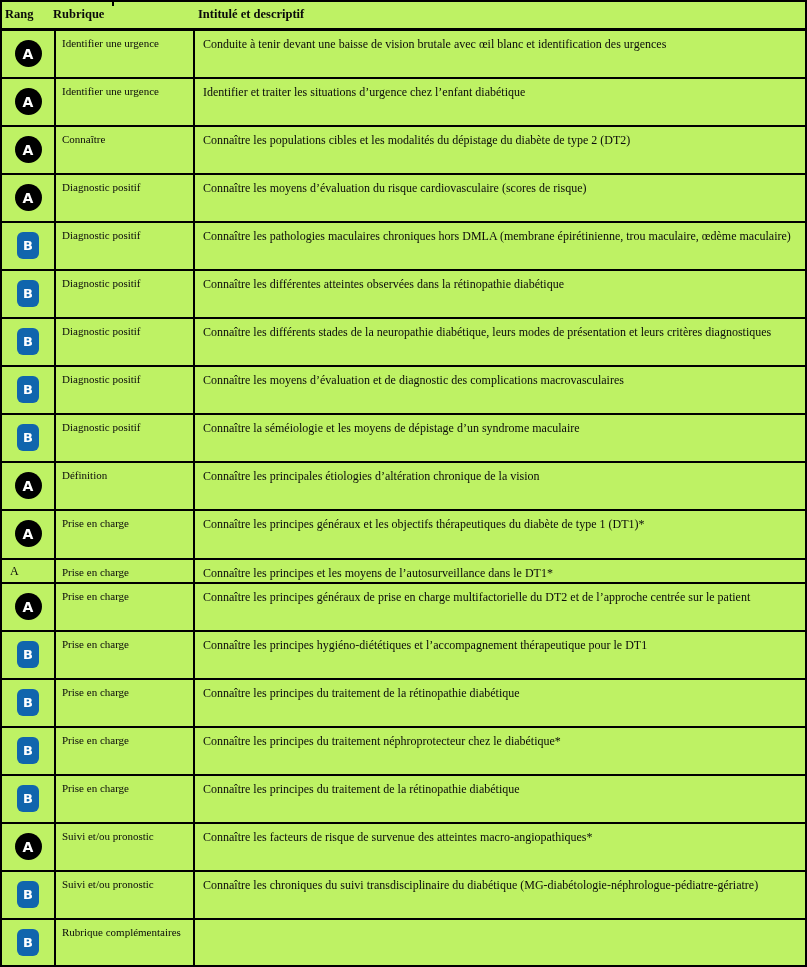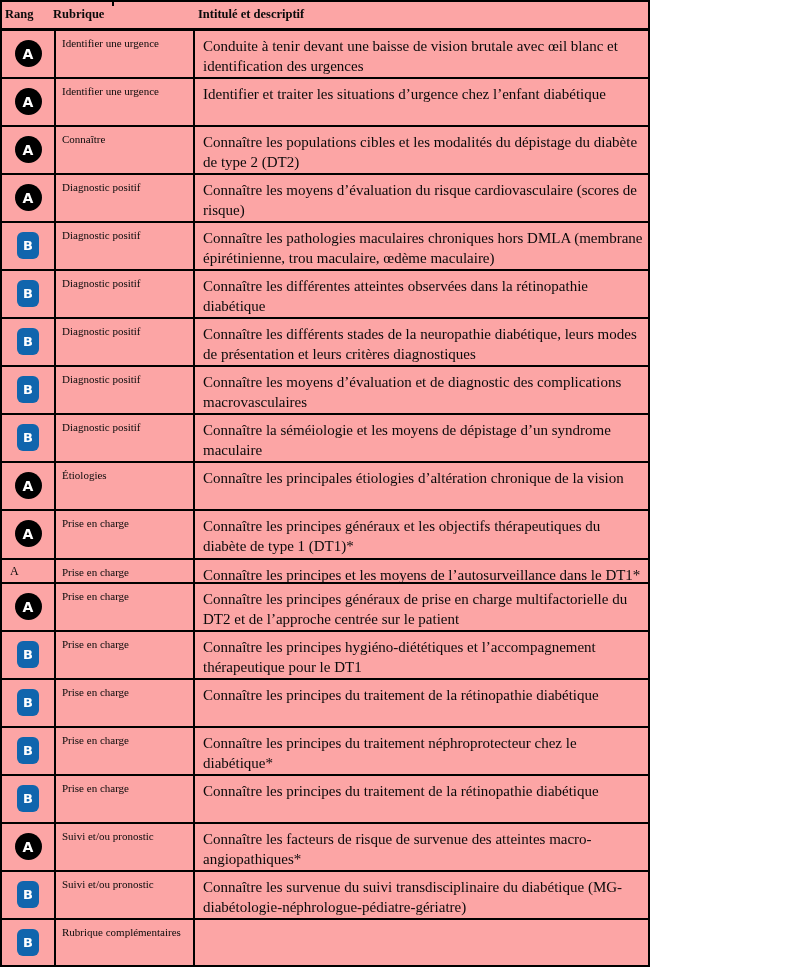--- a/index.html
+++ b/index.html
@@ -2,28 +2,28 @@
 <html><head>
 <meta charset="utf-8">
 <style>
   html, body {
     margin: 0;
     padding: 0;
     background: #ffffff;
   }
   .doc-table {
     position: relative;
-    width: 650px;
+    width: 807px;
     height: 967px;
     box-sizing: border-box;
     border: 2px solid #000;
     overflow: hidden;
     font-family: "Liberation Serif", serif;
     color: #0a0a0a;
-    background: #fca5a5;
+    background: #bef264;
   }
   .top-tick {
     position: absolute;
     left: 110px;
     top: 0;
     width: 2px;
     height: 4px;
     background: #000;
   }
   .header-row {
@@ -68,21 +68,21 @@
 
   .cell-rubrique {
     border-right: 2px solid #000;
     padding: 6px 2px 0 6px;
     font-size: 11px;
     white-space: nowrap;
   }
 
   .cell-intitule {
     padding: 6px 4px 0 8px;
-    font-size: 15px;
+    font-size: 12px;
     line-height: 1.3;
   }
 
   .badge {
     display: flex;
     align-items: center;
     justify-content: center;
     font-family: "DejaVu Sans", sans-serif;
     font-weight: bold;
     color: #fff;
@@ -225,21 +225,21 @@
     <div class="cell cell-intitule">
       <span>Connaître la séméiologie et les moyens de dépistage d’un syndrome maculaire</span>
     </div>
   </div>
 
   <div class="row" style="height: 48px;">
     <div class="cell cell-rang">
       <span class="badge badge-circle-black" style="background: rgb(0, 0, 0); color: rgb(255, 255, 255);">A</span>
     </div>
     <div class="cell cell-rubrique">
-      <span>Étiologies</span>
+      <span>Définition</span>
     </div>
     <div class="cell cell-intitule">
       <span>Connaître les principales étiologies d’altération chronique de la vision</span>
     </div>
   </div>
 
   <div class="row" style="height: 49px;">
     <div class="cell cell-rang">
       <span class="badge badge-circle-black" style="background: rgb(0, 0, 0); color: rgb(255, 255, 255);">A</span>
     </div>
@@ -336,21 +336,21 @@
   </div>
 
   <div class="row" style="height: 48px;">
     <div class="cell cell-rang">
       <span class="badge badge-square-blue" style="background: rgb(16, 101, 173); color: rgb(255, 255, 255);">B</span>
     </div>
     <div class="cell cell-rubrique">
       <span>Suivi et/ou pronostic</span>
     </div>
     <div class="cell cell-intitule">
-      <span>Connaître les survenue du suivi transdisciplinaire du diabétique (MG-diabétologie-néphrologue-pédiatre-gériatre)</span>
+      <span>Connaître les chroniques du suivi transdisciplinaire du diabétique (MG-diabétologie-néphrologue-pédiatre-gériatre)</span>
     </div>
   </div>
 
   <div class="row" style="height: 48px;">
     <div class="cell cell-rang">
       <span class="badge badge-square-blue" style="background: rgb(16, 101, 173); color: rgb(255, 255, 255);">B</span>
     </div>
     <div class="cell cell-rubrique">
       <span>Rubrique complémentaires</span>
     </div>

